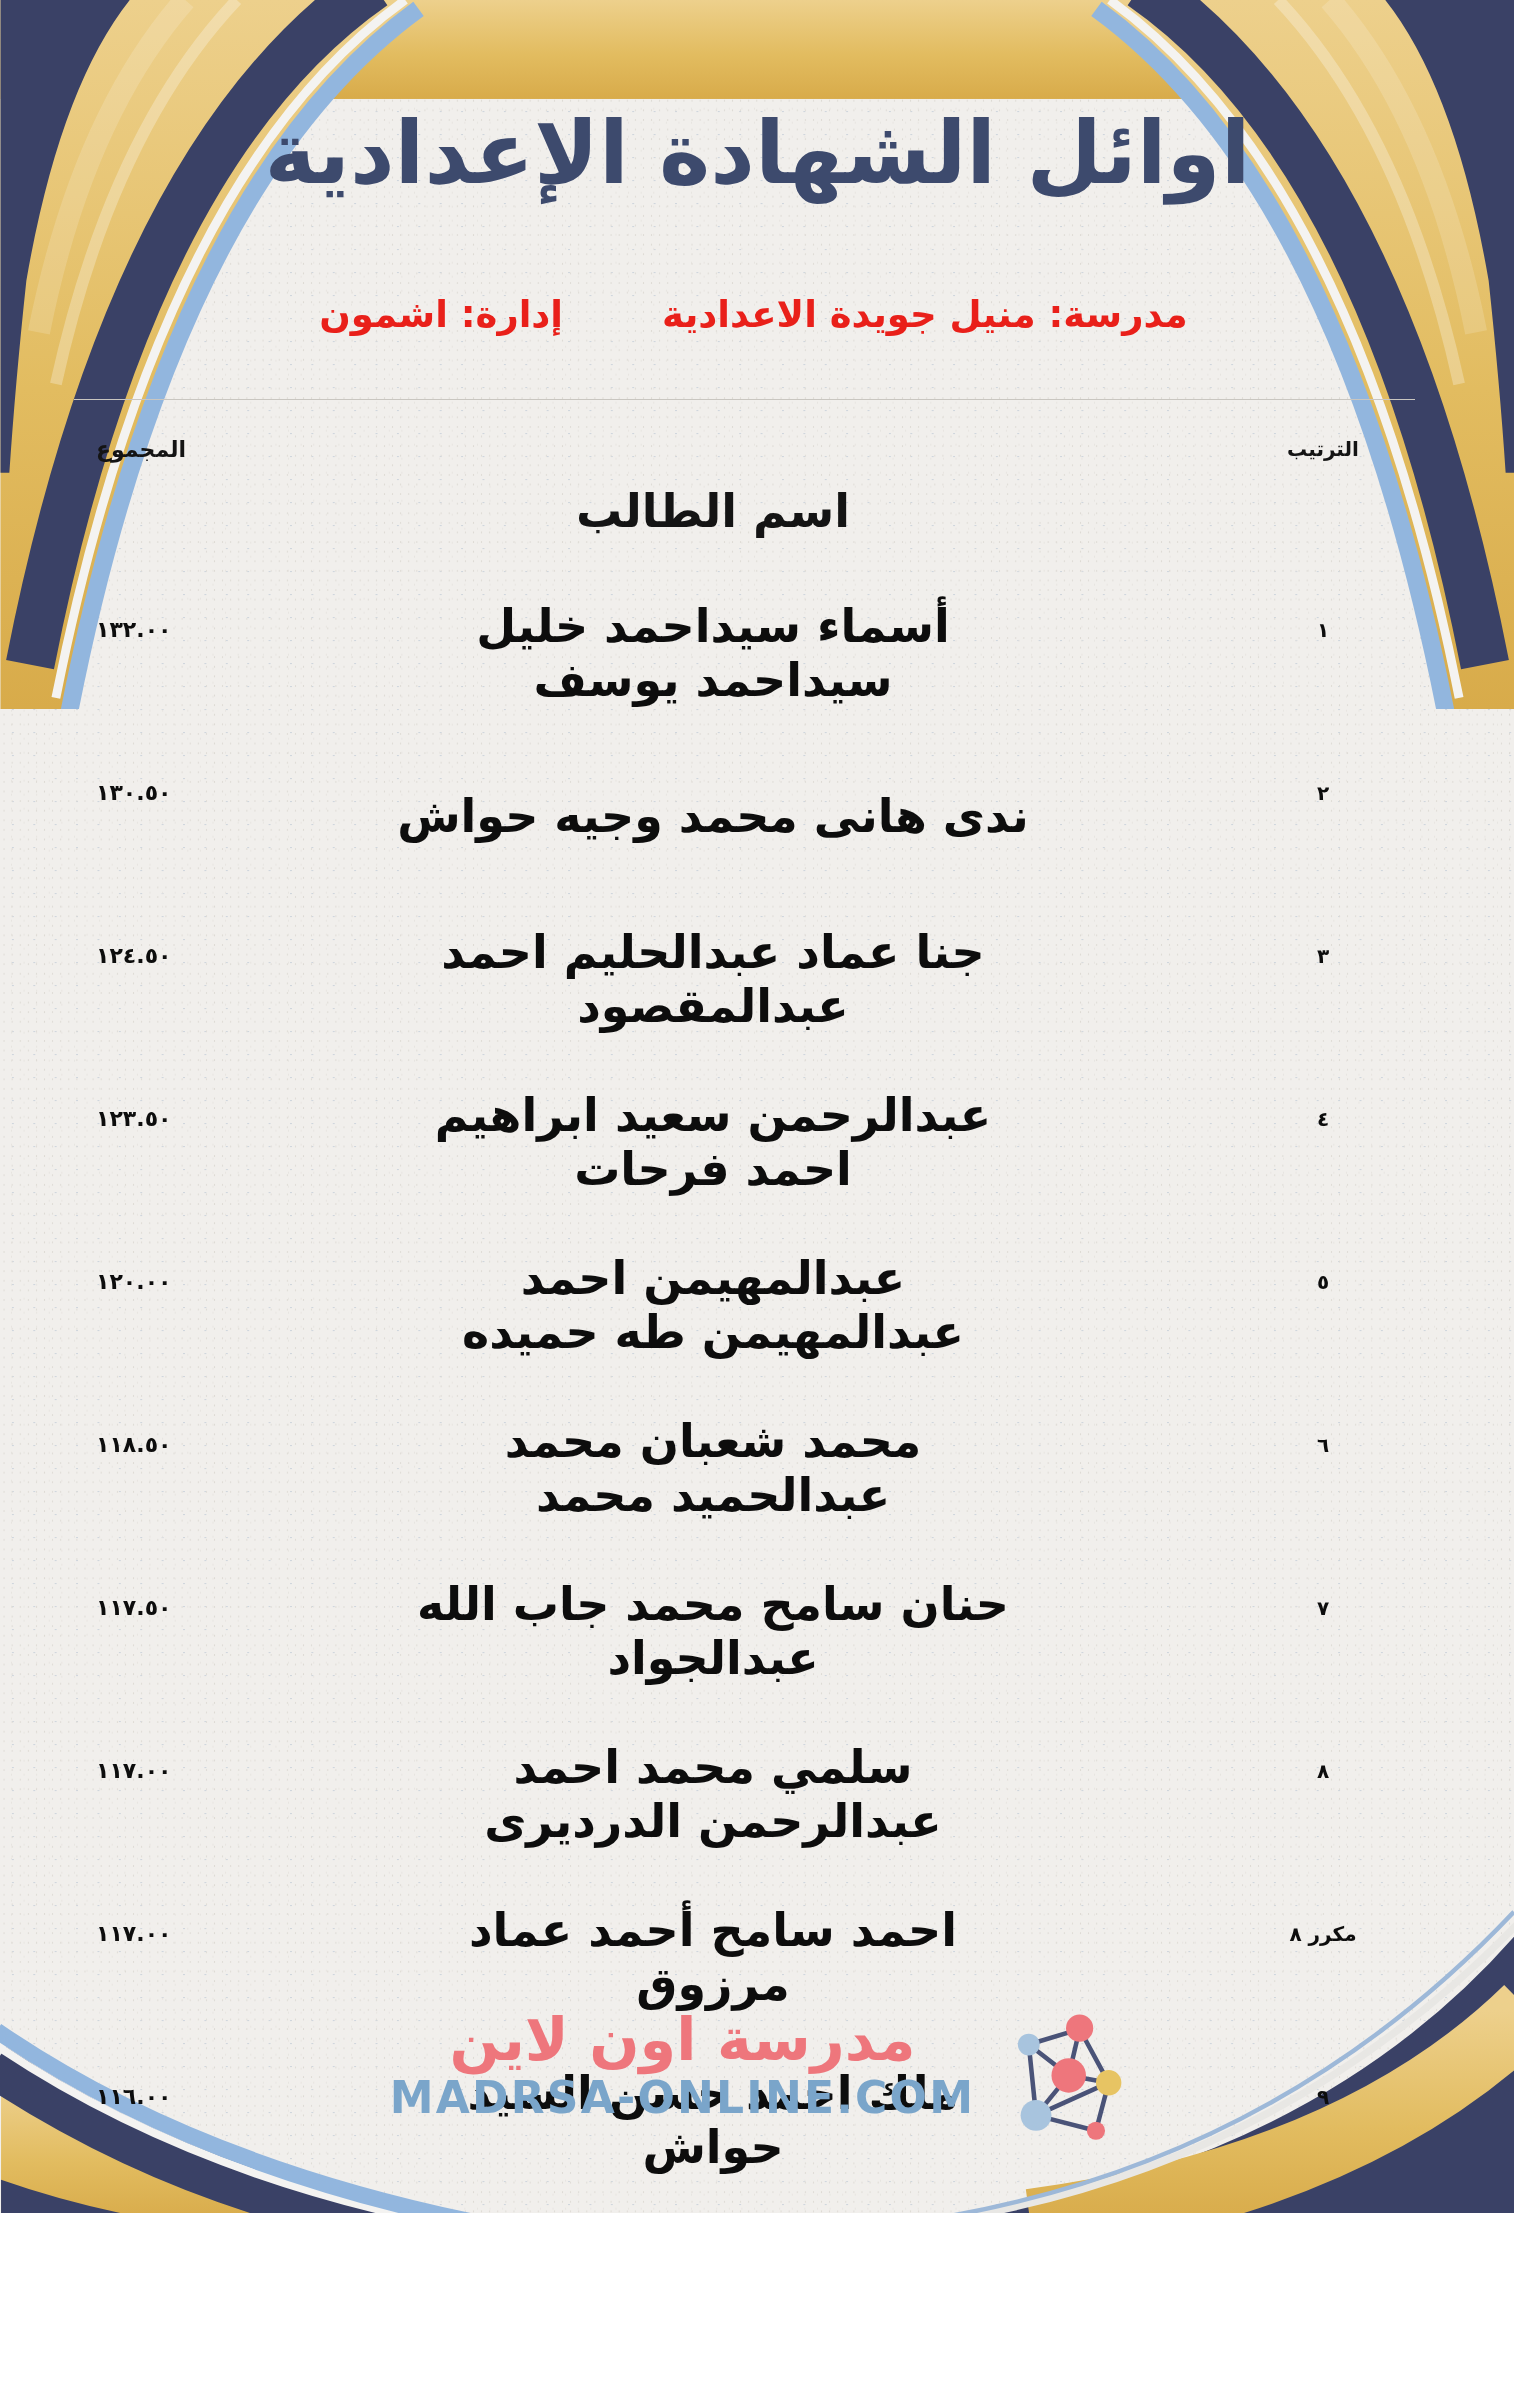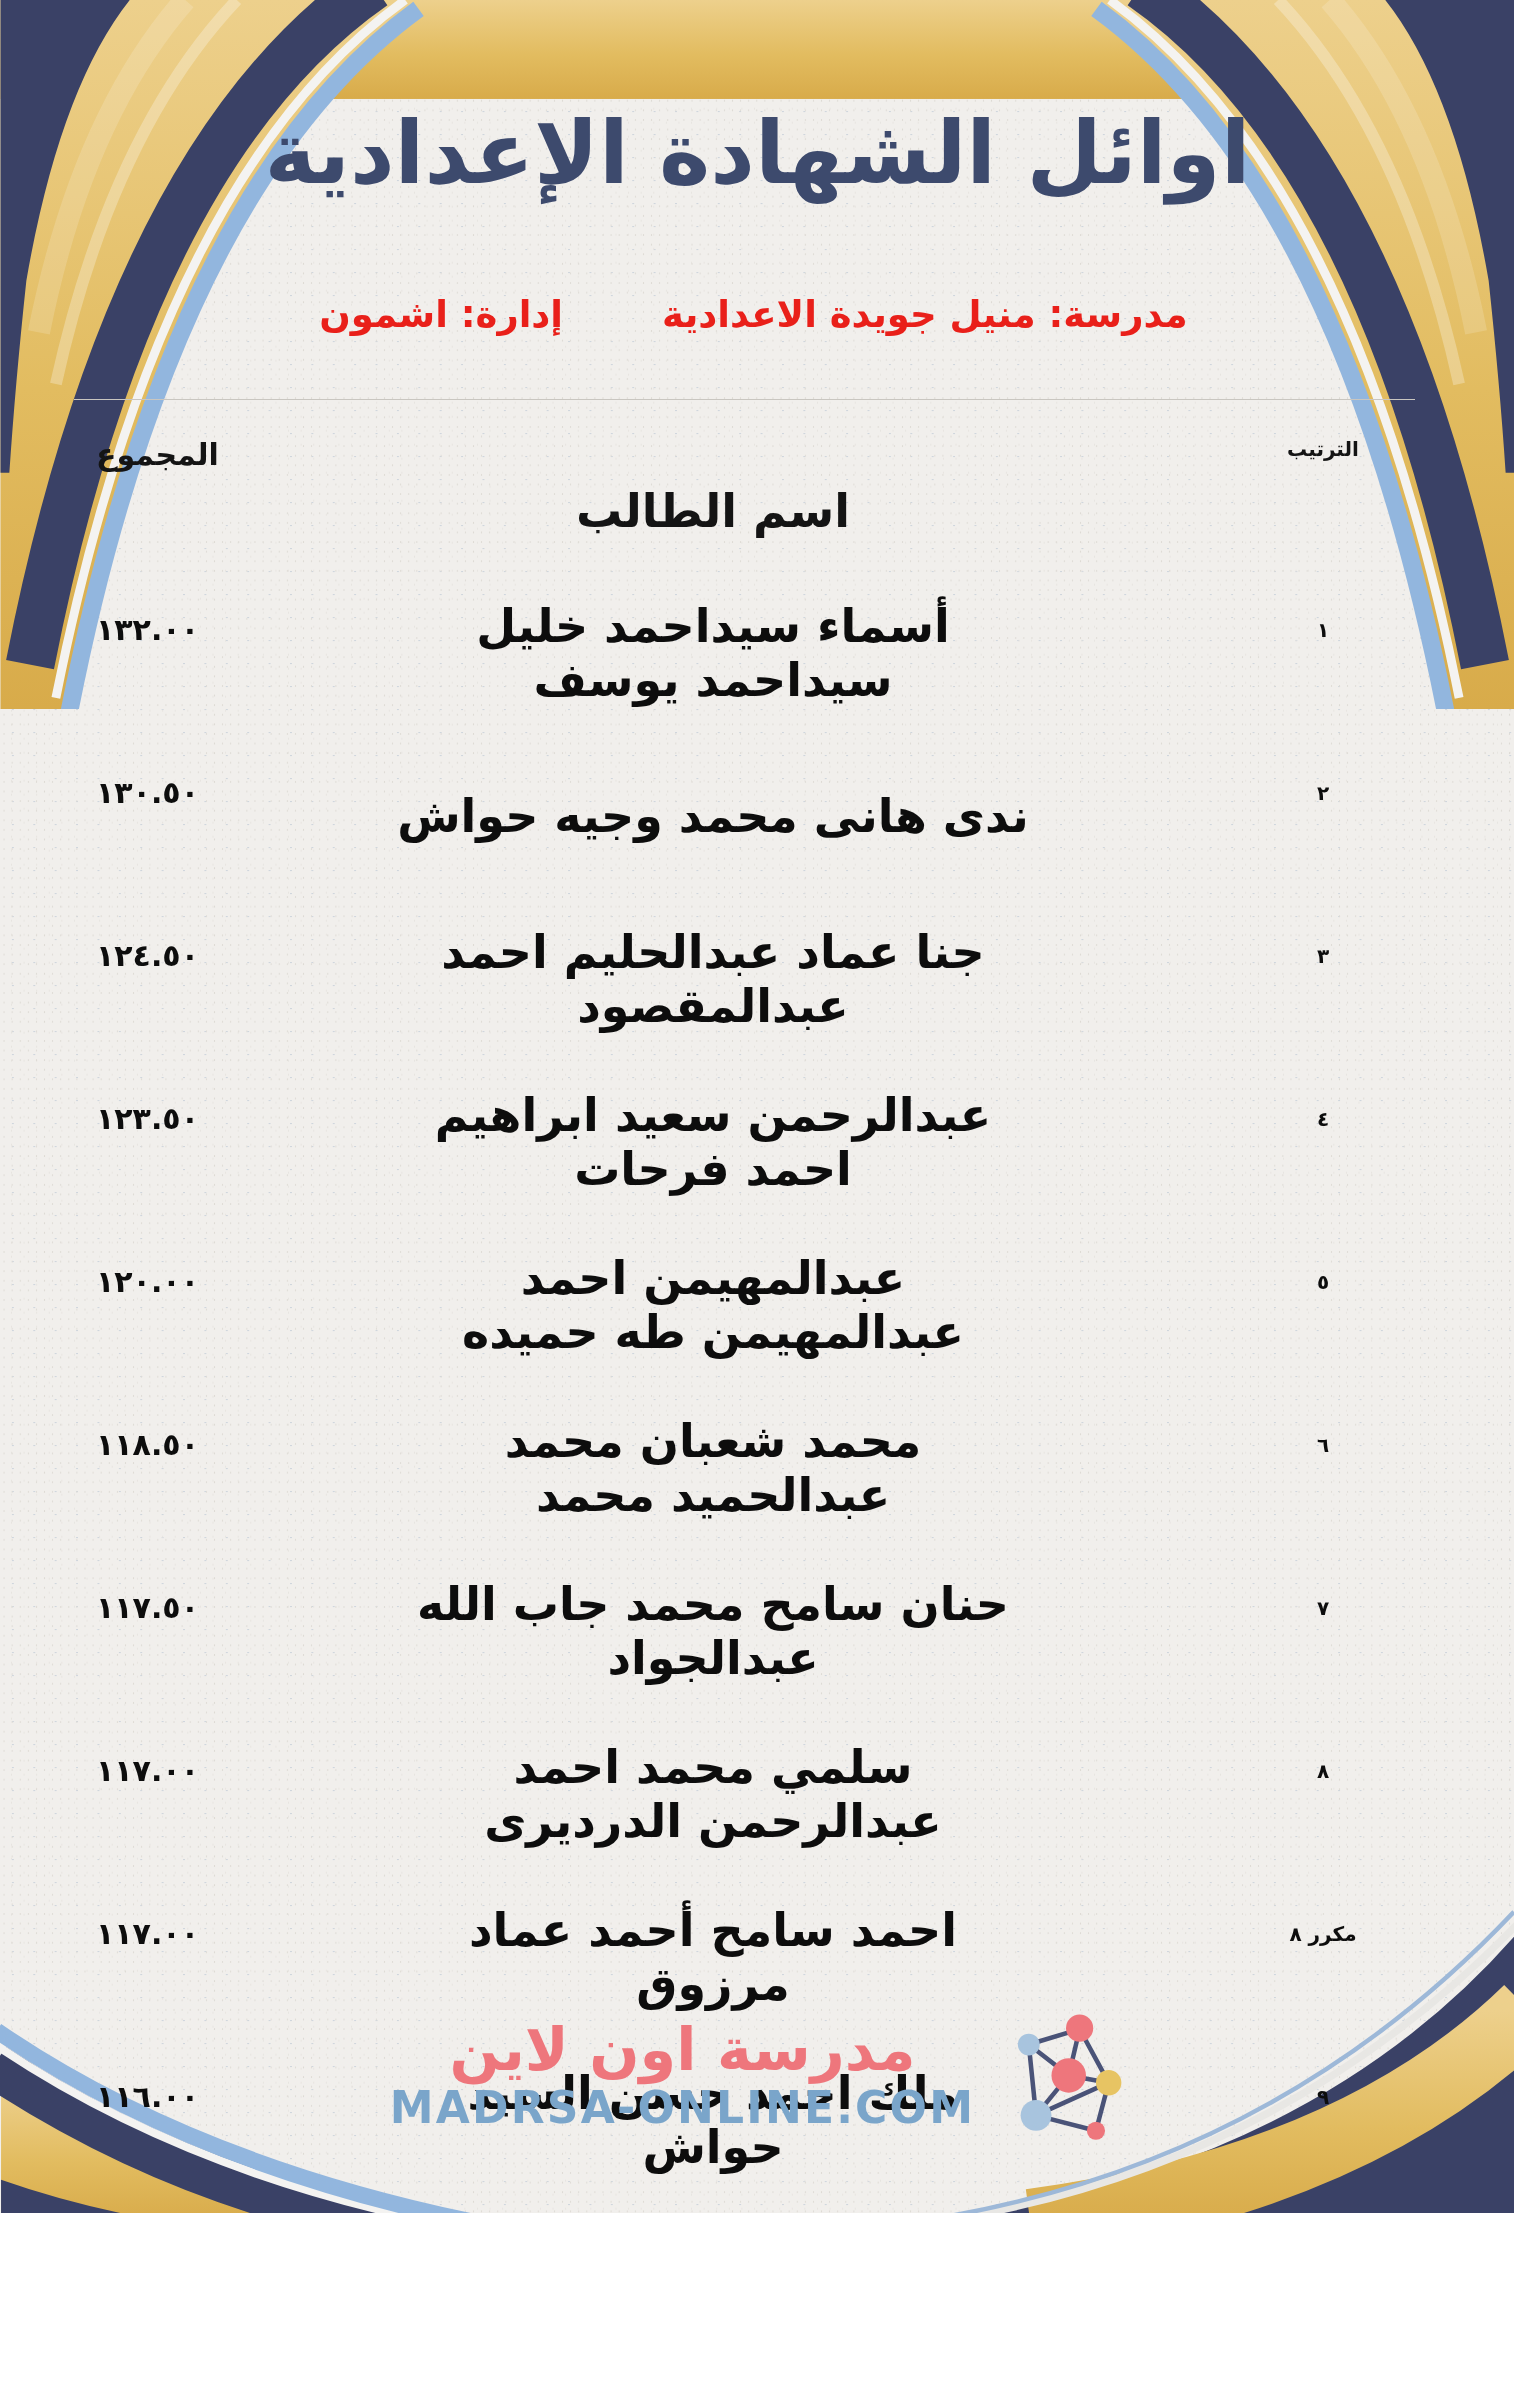--- a/index.html
+++ b/index.html
@@ -26,24 +26,24 @@
     font-size:37px;font-weight:bold;color:#e9201a;
   }
   .subtitle span{display:inline-block;margin:0 43px;}
   .divider{position:absolute;top:399px;left:74px;right:100px;border-top:1.5px solid #c9c6c0;}
   .tbl{position:absolute;top:437px;left:70px;right:70px;direction:rtl;color:#0d0d0d;}
   .thead,.trow{display:grid;grid-template-columns:244px 1fr 325px;align-items:center;}
   .thead{height:111px;align-items:start;font-size:32px;font-weight:bold;color:#141414;}
   .trow{height:163px;font-weight:bold;}
   .c-rank{text-align:center;font-size:20px;}
   .c-name{text-align:center;font-size:46px;padding-right:170px;margin-top:47px;}
-  .c-total{text-align:left;font-size:30px;direction:ltr;padding-left:26px;}
+  .c-total{text-align:left;font-size:22px;direction:ltr;padding-left:26px;}
   .footer{
     position:absolute;bottom:70px;left:0;right:0;
-    display:flex;justify-content:center;align-items:center;gap:32px;direction:ltr;
+    display:flex;justify-content:center;gap:32px;direction:ltr;
   }
   .footer-text{text-align:center;}
   .brand-ar{font-size:59px;font-weight:bold;color:#ee767c;direction:rtl;line-height:1.15;}
   .brand-domain{font-size:44px;font-weight:bold;color:#7aa5ca;letter-spacing:2.2px;line-height:1.1;}
 </style>
 </head>
 <body>
 
 <div class="page">
 

